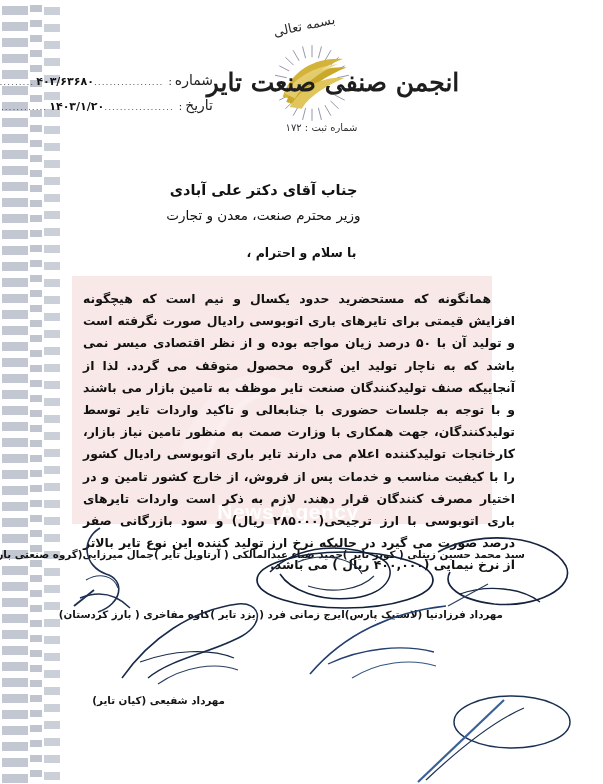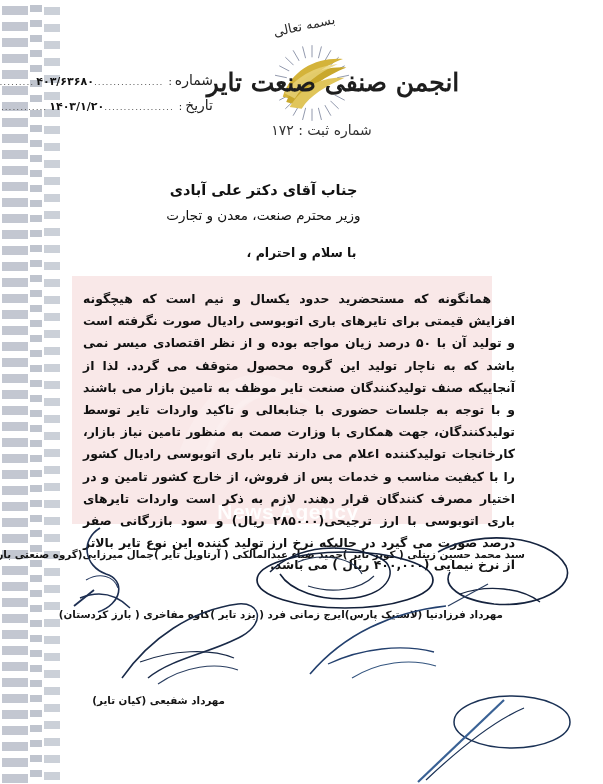--- a/index.html
+++ b/index.html
@@ -138,21 +138,21 @@
     z-index: 6;
     font-family: "DejaVu Serif", serif;
   }
   .reg-line {
     position: absolute;
     left: 0;
     right: 0;
     top: 122px;
     text-align: center;
     padding-left: 40px;
-    font-size: 14px;
+    font-size: 10px;
     color: #333;
     z-index: 6;
   }
 
   .meta {
     position: absolute;
     right: 390px;
     top: 72px;
     z-index: 6;
     font-size: 10px;

